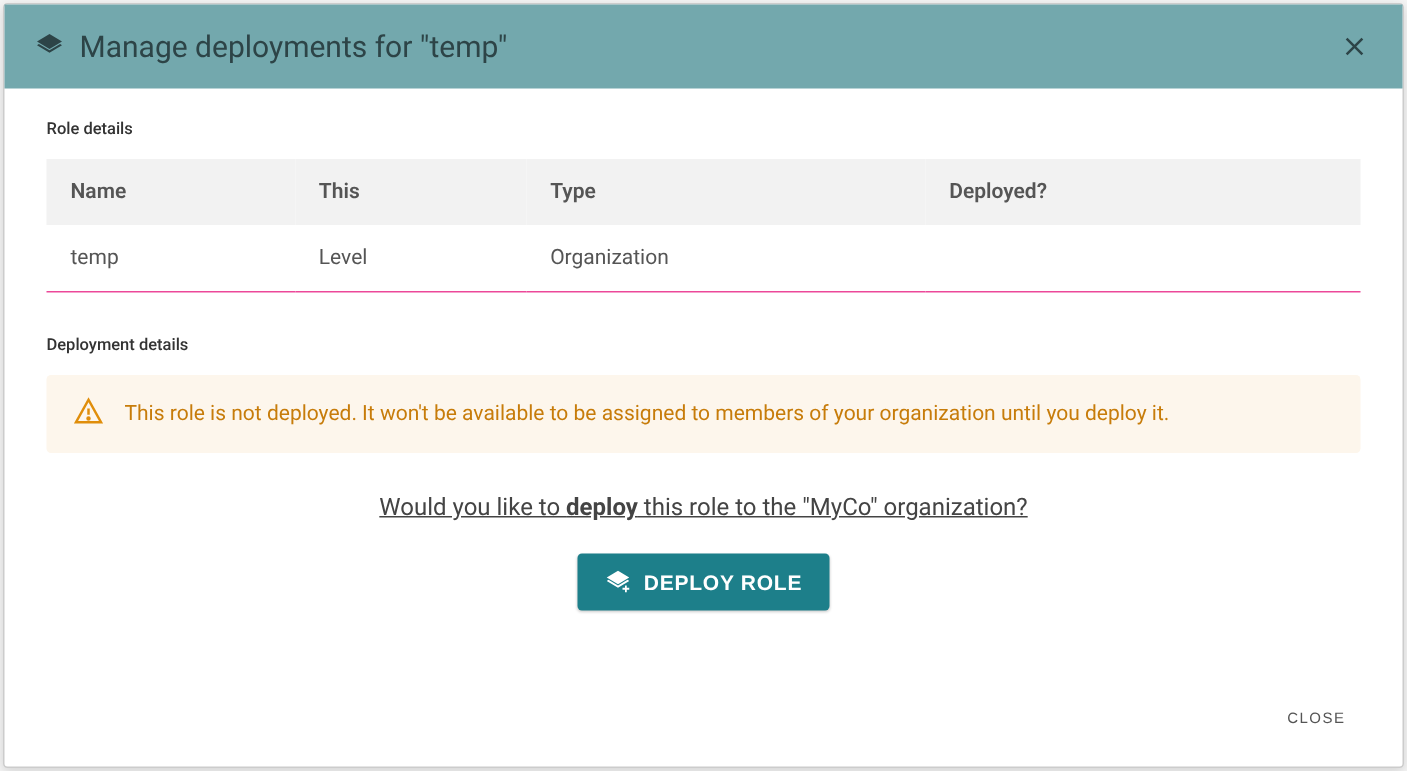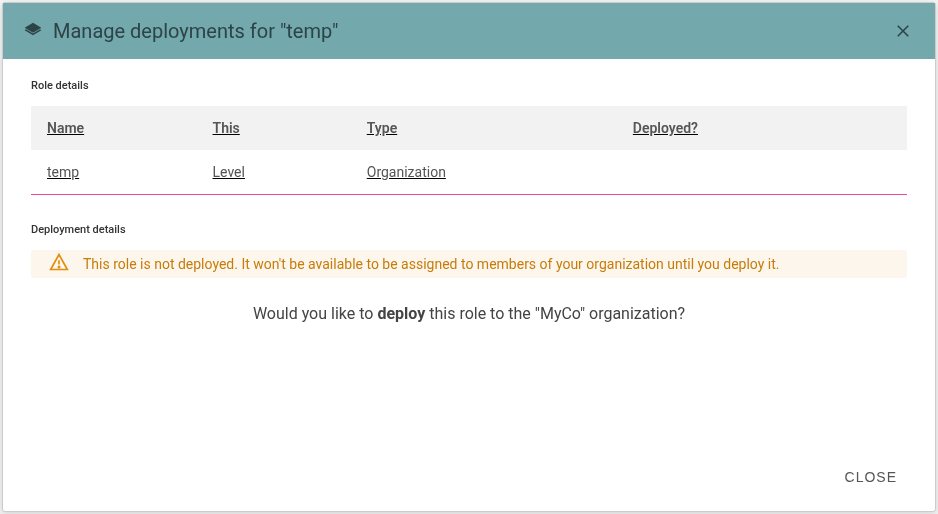--- a/index.html
+++ b/index.html
@@ -62,21 +62,20 @@
   .section-title {
     font-size: 11px;
     font-weight: 500;
     color: #333;
     margin-bottom: 14px;
   }
   .role-table {
     width: 100%;
     border-collapse: collapse;
     margin-bottom: 28px;
-    text-decoration: underline;
   }
   .role-table thead tr {
     background: #f2f2f2;
   }
   .role-table th {
     text-align: left;
     font-weight: 600;
     font-size: 14px;
     color: #555;
     padding: 14px 16px;
@@ -84,39 +83,40 @@
   .role-table th:last-child { text-align: left; padding-right: 40px; }
   .role-table td {
     padding: 14px 16px;
     font-size: 14px;
     color: #555;
     border-bottom: 1px solid #ec4899;
   }
   .alert {
     background: #fdf6ec;
     border-radius: 3px;
-    padding: 2px 18px;
+    padding: 14px 18px;
     display: flex;
     align-items: center;
     gap: 14px;
     margin-bottom: 26px;
   }
   .alert-icon {
     color: #e08e0b;
     flex-shrink: 0;
   }
   .alert-text {
     color: #c77c0a;
     font-size: 14px;
   }
   .prompt-text {
     text-align: center;
     font-size: 16px;
     color: #444;
     margin-bottom: 22px;
+    text-decoration: underline;
   }
   .prompt-text b { font-weight: 700; }
   .deploy-row {
     text-align: center;
   }
   .deploy-btn {
     background: #1d7f8a;
     color: #fff;
     border: none;
     border-radius: 3px;
@@ -134,21 +134,21 @@
     display: inline-flex;
   }
   .modal-footer {
     padding: 10px 28px 20px 28px;
     text-align: right;
   }
   .close-btn {
     background: none;
     border: none;
     color: #555;
-    font-size: 14px;
+    font-size: 10px;
     font-weight: 500;
     letter-spacing: 1px;
     cursor: pointer;
     padding: 6px 10px;
   }
 </style>
 </head>
 <body>
 
 <div class="modal">
@@ -201,18 +201,30 @@
           <circle cx="12" cy="18" r="0.8" fill="#e08e0b"></circle>
         </svg>
       </span>
       <span class="alert-text">This role is not deployed. It won't be available to be assigned to members of your organization until you deploy it.</span>
     </div>
 
     <div class="prompt-text">
       <span>Would you like to </span><b>deploy</b><span> this role to the "MyCo" organization?</span>
     </div>
 
+    <div class="deploy-row">
+      <button class="deploy-btn">
+        <span class="deploy-btn-icon">
+          <svg width="18" height="18" viewBox="0 0 24 24" fill="#fff">
+            <path d="M12 2L2 8l10 6 10-6-10-6zm0 13L3.5 10 2 11l10 6 10-6-1.5-1L12 15z"></path>
+            <circle cx="19" cy="18" r="4" fill="#1d7f8a"></circle>
+            <path d="M19 15v6M16 18h6" stroke="#fff" stroke-width="1.6"></path>
+          </svg>
+        </span>
+        <span>DEPLOY ROLE</span>
+      </button>
+    </div>
   </div>
 
   <div class="modal-footer">
     <button class="close-btn">CLOSE</button>
   </div>
 </div>
 
 </body></html>

